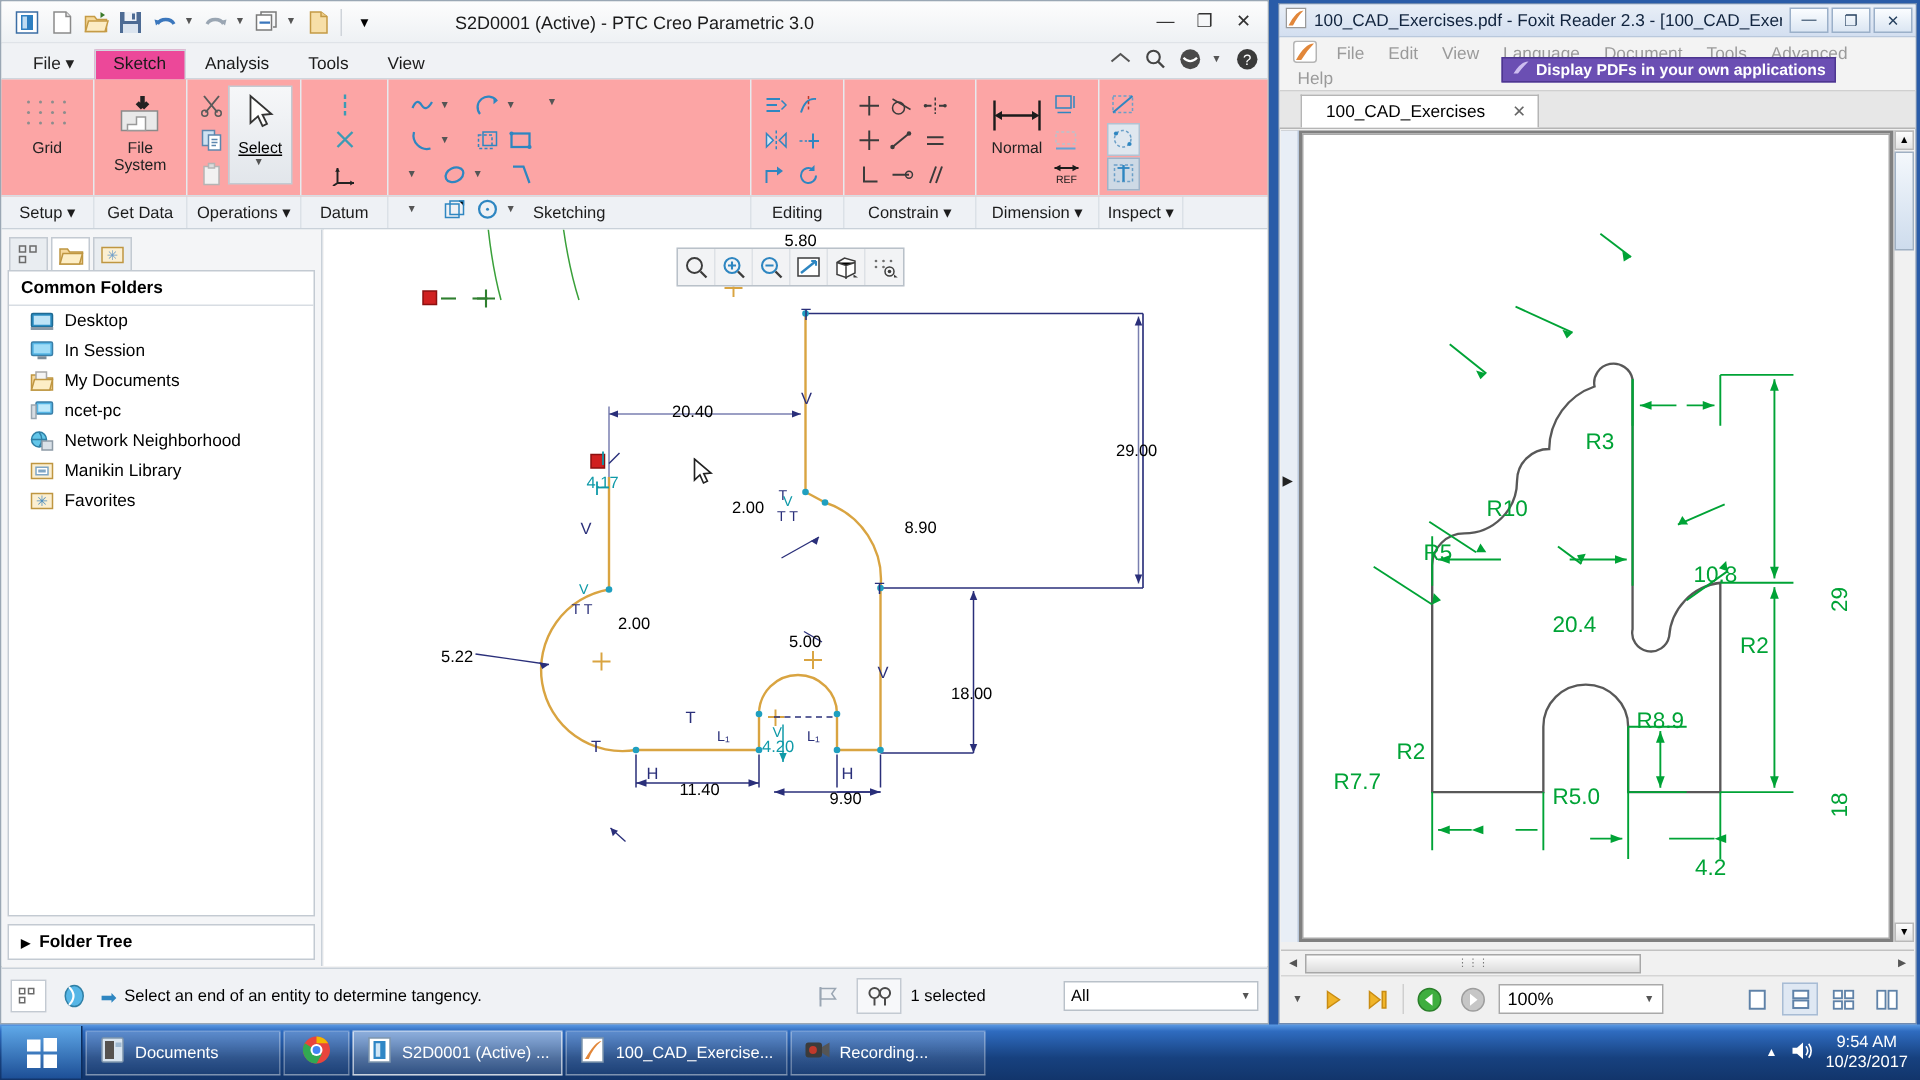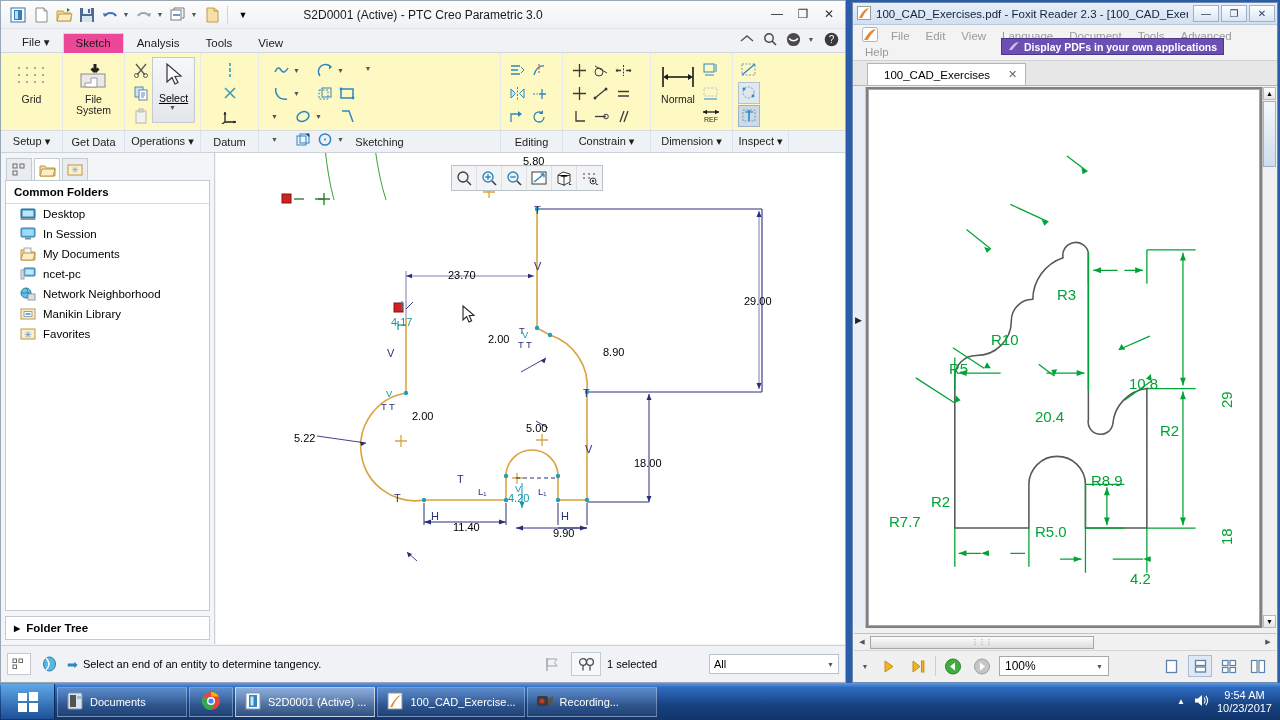--- a/index.html
+++ b/index.html
@@ -32,21 +32,21 @@
                border-bottom:1px solid #cfd6dd; position:relative; padding-left:8px; }
   .ctab { padding:3px 12px 4px; font-size:11.5px; color:#1a1a1a; border:1px solid transparent;
           border-bottom:none; position:relative; top:1px; }
   .ctab.active { background:#ec4899; border-color:#cfd6dd; font-weight:normal; }
   .ctab.file { color:#222; }
   .help-icons { position:absolute; right:6px; top:2px; display:flex; align-items:center; gap:7px; }
   .hicon { width:16px; height:16px; display:flex; align-items:center; justify-content:center;
            font-size:12px; color:#4a4a4a; }
 
   
-  .ribbon { height:78px; background:#fef9c3; border-bottom:1px solid #d8dde3; display:flex;
+  .ribbon { height:78px; background:#fca5a5; border-bottom:1px solid #d8dde3; display:flex;
             position:relative; }
   .rgroup { display:flex; align-items:flex-start; padding:4px 5px 0; border-right:1px solid #e6eaee;
             height:100%; }
   .bigbtn { width:48px; display:flex; flex-direction:column; align-items:center; padding-top:3px; }
   .bigbtn .glyph { height:34px; display:flex; align-items:center; justify-content:center; }
   .bigbtn .lbl { font-size:10.5px; text-align:center; line-height:11px; color:#222; }
   .smallcol { display:flex; flex-direction:column; gap:1px; padding-top:2px;}
   .sbtn { width:22px; height:22px; display:flex; align-items:center; justify-content:center; }
   .selbtn { width:52px; height:66px; background:linear-gradient(#f6f7f9,#e2e6eb);
             border:1px solid #c3cad2; display:flex; flex-direction:column; align-items:center;
@@ -851,21 +851,21 @@
         </g>
         <path d="M306 355 l-2.5 -6 h5 z" fill="#0f9aa8"></path>
 
         <g stroke="#2a2f7a" stroke-dasharray="4 3" stroke-width="1.1">
           <path d="M300 325 h40"></path>
         </g>
       </svg>
 
       <div style="position:absolute;left:0;top:0;width:631px;height:493px;pointer-events:none">
         <span style="position:absolute;left:307px;top:2px">5.80</span>
-        <span style="position:absolute;left:232px;top:116px">23.70</span>
+        <span style="position:absolute;left:232px;top:116px">20.40</span>
         <span style="position:absolute;left:528px;top:142px">29.00</span>
         <span style="position:absolute;left:272px;top:180px">2.00</span>
         <span style="position:absolute;left:387px;top:193px">8.90</span>
         <span style="position:absolute;left:196px;top:257px">2.00</span>
         <span style="position:absolute;left:78px;top:279px">5.22</span>
         <span style="position:absolute;left:310px;top:269px">5.00</span>
         <span style="position:absolute;left:418px;top:304px">18.00</span>
         <span style="position:absolute;left:292px;top:339px;color:#0f9aa8">4.20</span>
         <span style="position:absolute;left:237px;top:368px">11.40</span>
         <span style="position:absolute;left:337px;top:374px">9.90</span>

